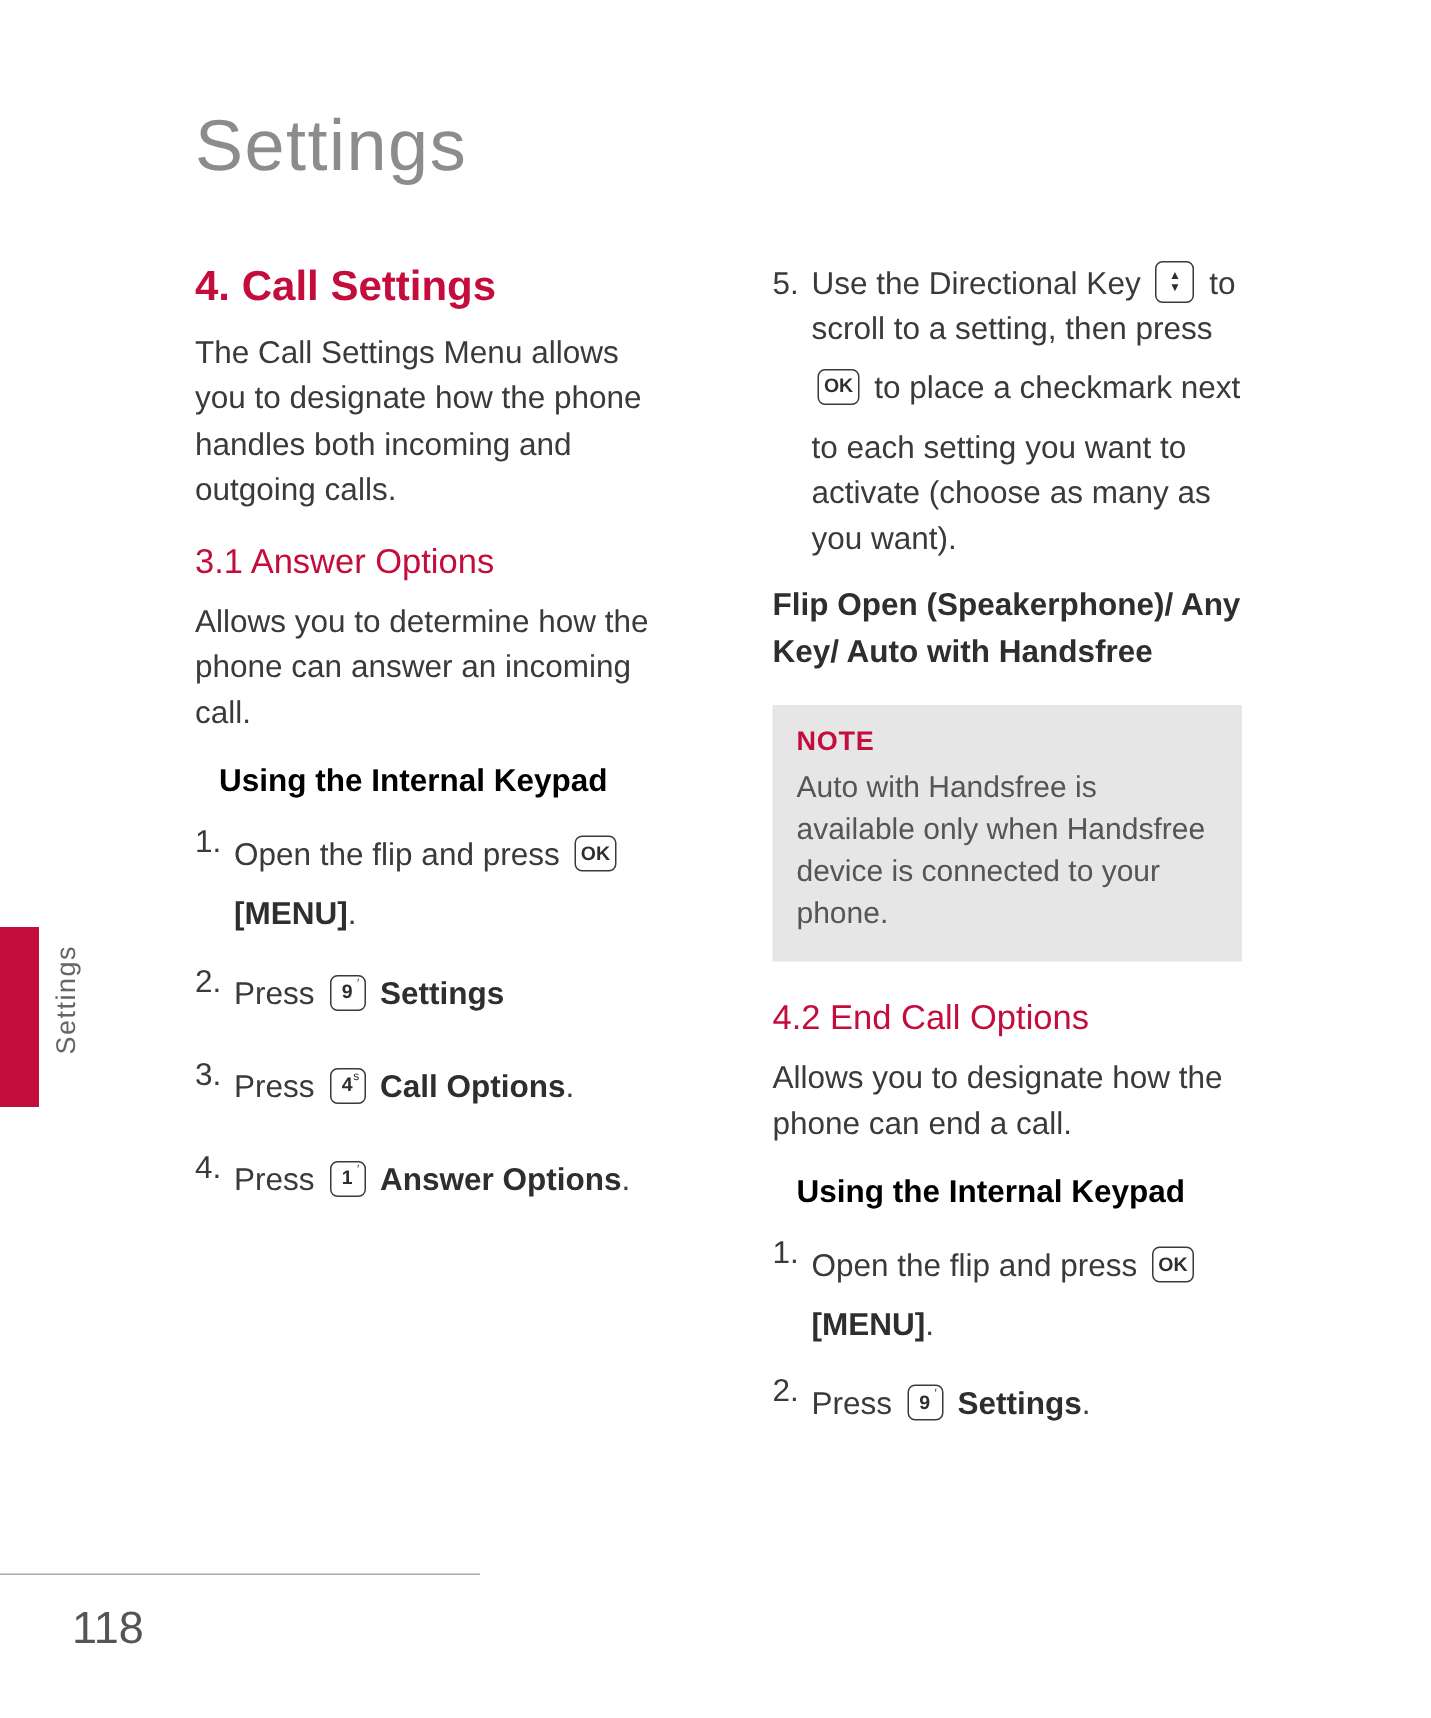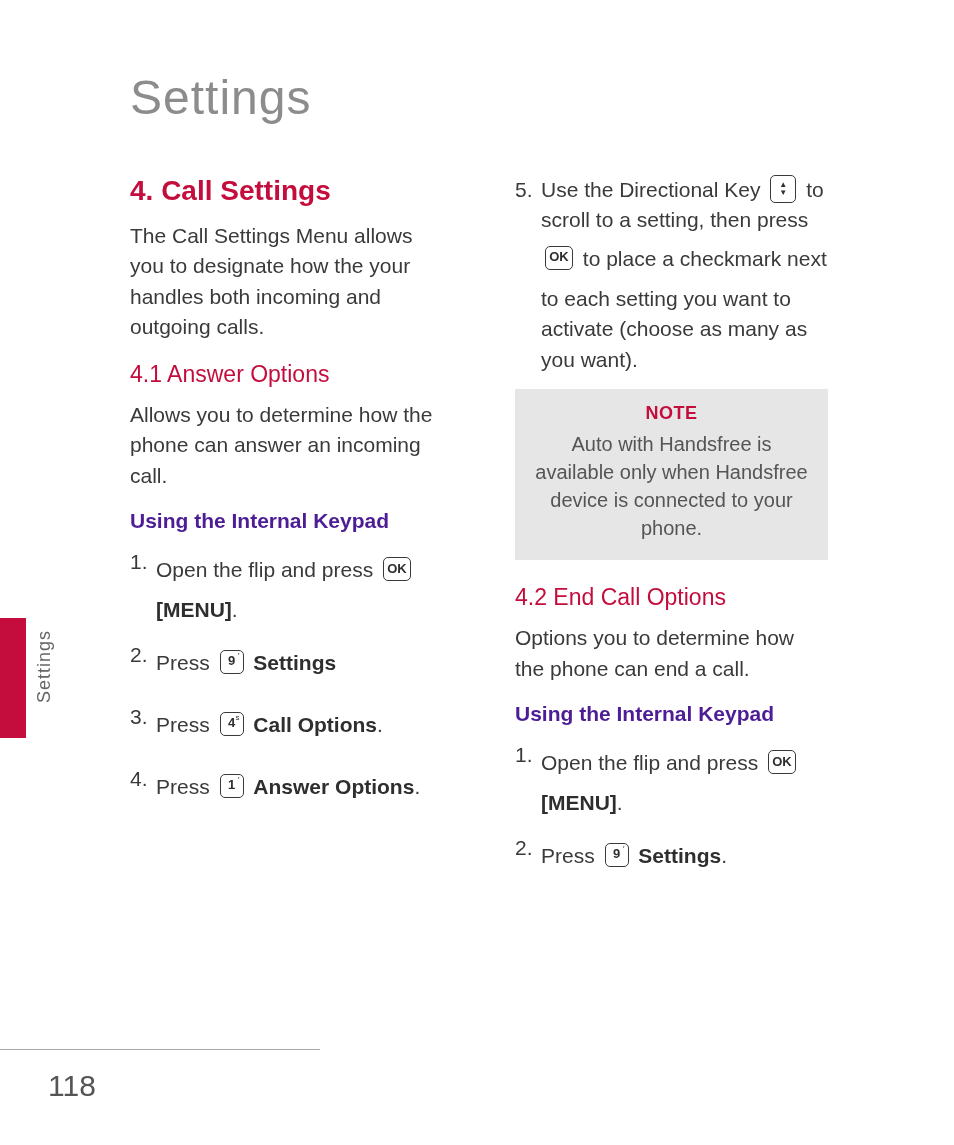--- a/index.html
+++ b/index.html
@@ -4,55 +4,55 @@
 <style>
   * { margin:0; padding:0; box-sizing:border-box; }
   html,body { width:954px; height:1145px; background:#fff; font-family:"Segoe UI", "Optima", "Candara", sans-serif; color:#3a3a3a; }
   .page { position:relative; width:908px; height:1145px; padding:70px 80px 80px 100px; }
   .page-title { font-size:48px; font-weight:400; color:#8c8c8c; letter-spacing:1px; margin-left:30px; margin-bottom:50px; }
   .columns { display:flex; gap:72px; margin-left:30px; }
   .col { flex:1; }
   .section-heading { color:#c40d3c; font-size:28px; font-weight:600; margin-bottom:14px; }
   .subsection-heading { color:#c40d3c; font-size:23px; font-weight:500; margin-bottom:12px; margin-top:8px; }
   .body { font-size:21px; line-height:1.45; color:#3a3a3a; margin-bottom:18px; }
-  .step-heading { font-size:21px; font-weight:700; color:#4c1d95; margin-bottom:14px; margin-top:6px; }
+  .step-heading { font-size:21px; font-weight:700; color:#000000; margin-bottom:14px; margin-top:6px;margin-left:16px; }
   .step { font-size:21px; line-height:1.45; color:#3a3a3a; margin-bottom:14px; display:flex; align-items:flex-start; flex-wrap:wrap; }
   .step .num { flex:0 0 26px; }
   .step .txt { flex:1; }
   .bold { font-weight:700; color:#2e2e2e; }
   .key-icon { display:inline-flex; align-items:center; justify-content:center; vertical-align:middle; border:1.5px solid #3a3a3a; border-radius:5px; height:24px; min-width:28px; padding:0 3px; font-size:13px; font-weight:700; color:#2e2e2e; background:#fff; margin:12px 4px; position:relative; top:-2px; }
   .key-icon.small { min-width:24px; }
   .key-icon .sup { position:absolute; top:-1px; right:3px; font-size:8px; font-weight:400; }
   .dir-key { display:inline-flex; flex-direction:column; align-items:center; justify-content:center; border:1.5px solid #3a3a3a; border-radius:5px; width:26px; height:28px; vertical-align:middle; margin:0 4px; position:relative; top:-2px; }
   .dir-key::before { content:"▲"; font-size:8px; line-height:8px; color:#2e2e2e; }
   .dir-key::after  { content:"▼"; font-size:8px; line-height:8px; color:#2e2e2e; }
   .options-bold { font-size:21px; font-weight:700; color:#2e2e2e; line-height:1.45; margin-bottom:20px; margin-top:6px; }
-  .note-box { background:#e6e6e6; padding:14px 16px 18px 16px; margin-bottom:24px;text-align:center; }
+  .note-box { background:#e6e6e6; padding:14px 16px 18px 16px; margin-bottom:24px; }
   .note-title { color:#c40d3c; font-size:18px; font-weight:700; margin-bottom:6px; letter-spacing:0.5px; }
   .note-body { font-size:20px; line-height:1.4; color:#555; }
   .side-tab { position:absolute; left:0; top:618px; width:26px; height:120px; background:#c40d3c; }
   .side-label { position:absolute; left:34px; top:630px; font-size:18px; color:#666; writing-mode:vertical-rl; text-orientation:sideways; transform:rotate(180deg); letter-spacing:1px; }
   .footer-line { position:absolute; left:0; bottom:95px; width:320px; border-top:1px solid #aaa; }
   .page-number { position:absolute; left:48px; bottom:42px; font-size:30px; color:#555; }
 </style>
 </head>
 <body>
 
 <div class="page">
 
   <div class="page-title">Settings</div>
 
   <div class="columns">
 
     <div class="col">
 
       <div class="section-heading">4. Call Settings</div>
-      <div class="body">The Call Settings Menu allows you to designate how the your handles both incoming and outgoing calls.</div>
+      <div class="body">The Call Settings Menu allows you to designate how the phone handles both incoming and outgoing calls.</div>
 
-      <div class="subsection-heading">4.1 Answer Options</div>
+      <div class="subsection-heading">3.1 Answer Options</div>
       <div class="body">Allows you to determine how the phone can answer an incoming call.</div>
 
       <div class="step-heading">Using the Internal Keypad</div>
 
       <div class="step">
         <span class="num">1.</span>
         <span class="txt">
           <span>Open the flip and press </span>
           <span class="key-icon">OK</span><br>
           <span class="bold">[MENU]</span><span>.</span>
@@ -103,28 +103,29 @@
         <span class="num">5.</span>
         <span class="txt">
           <span>Use the Directional Key </span>
           <span class="dir-key"></span>
           <span> to scroll to a setting, then press </span>
           <span class="key-icon">OK</span>
           <span> to place a checkmark next to each setting you want to activate (choose as many as you want).</span>
         </span>
       </div>
 
+      <div class="options-bold">Flip Open (Speakerphone)/ Any Key/ Auto with Handsfree</div>
 
       <div class="note-box">
         <div class="note-title">NOTE</div>
         <div class="note-body">Auto with Handsfree is available only when Handsfree device is connected to your phone.</div>
       </div>
 
       <div class="subsection-heading">4.2 End Call Options</div>
-      <div class="body">Options you to determine how the phone can end a call.</div>
+      <div class="body">Allows you to designate how the phone can end a call.</div>
 
       <div class="step-heading">Using the Internal Keypad</div>
 
       <div class="step">
         <span class="num">1.</span>
         <span class="txt">
           <span>Open the flip and press </span>
           <span class="key-icon">OK</span><br>
           <span class="bold">[MENU]</span><span>.</span>
         </span>

